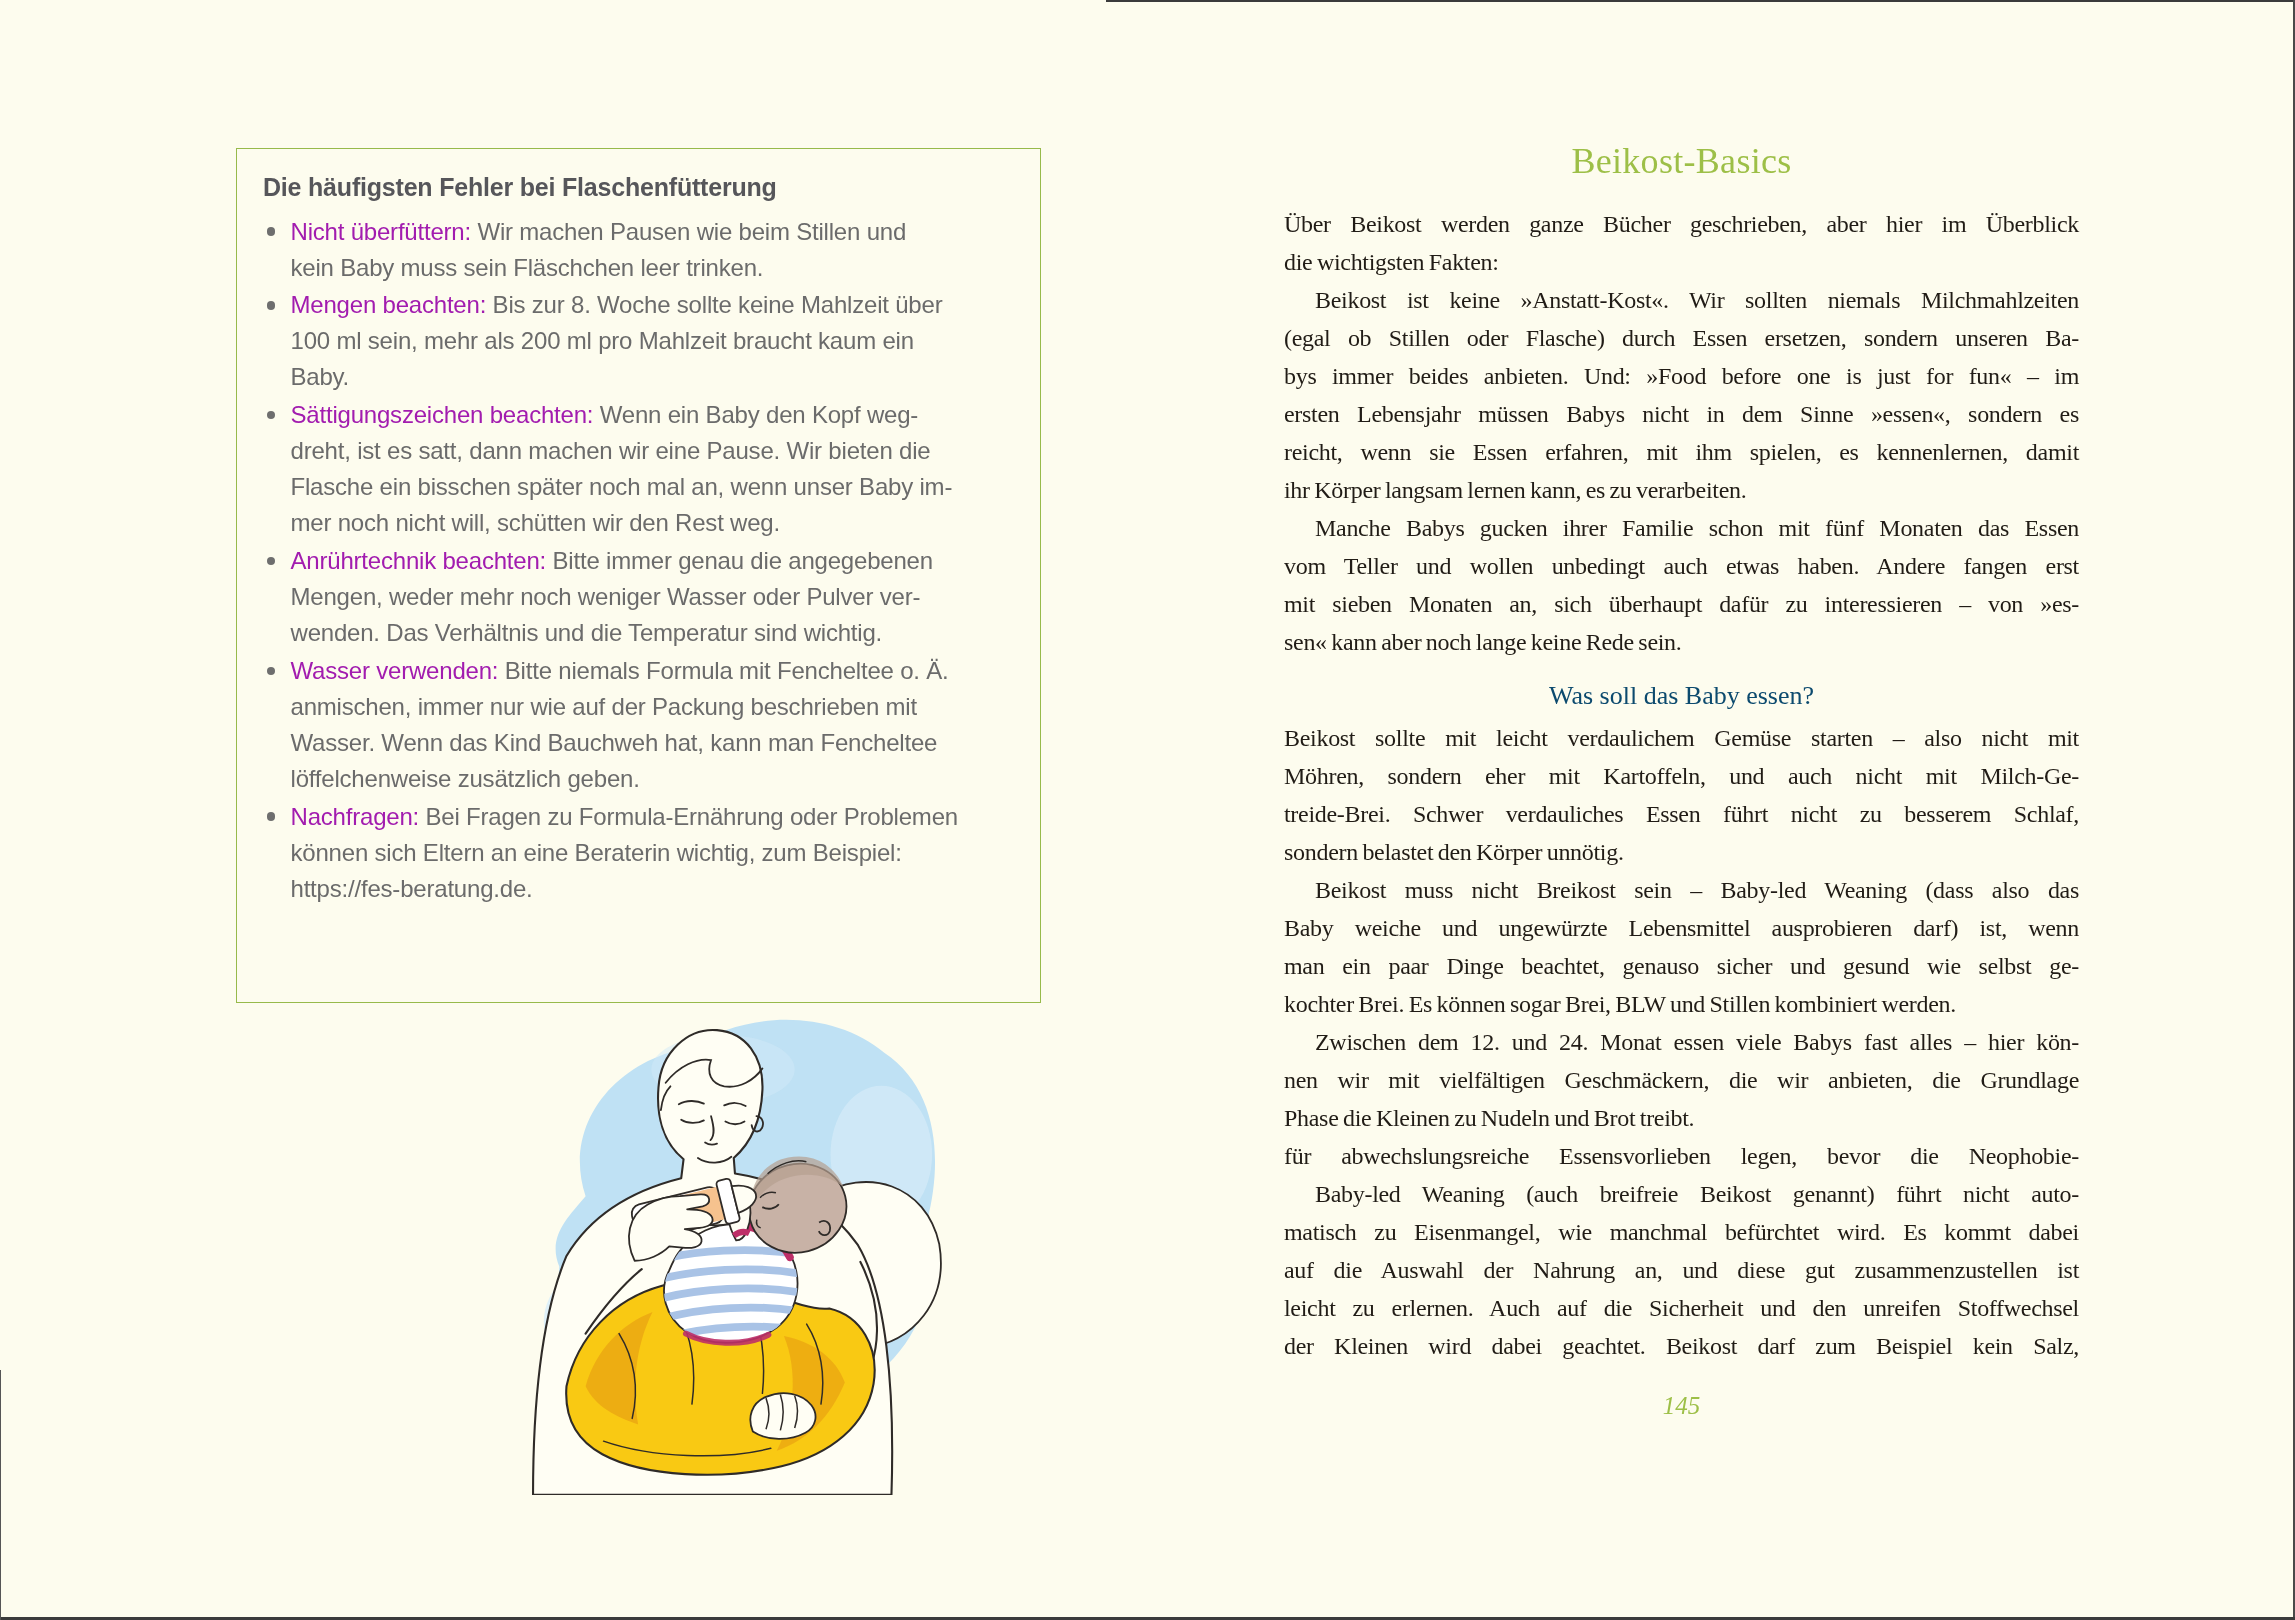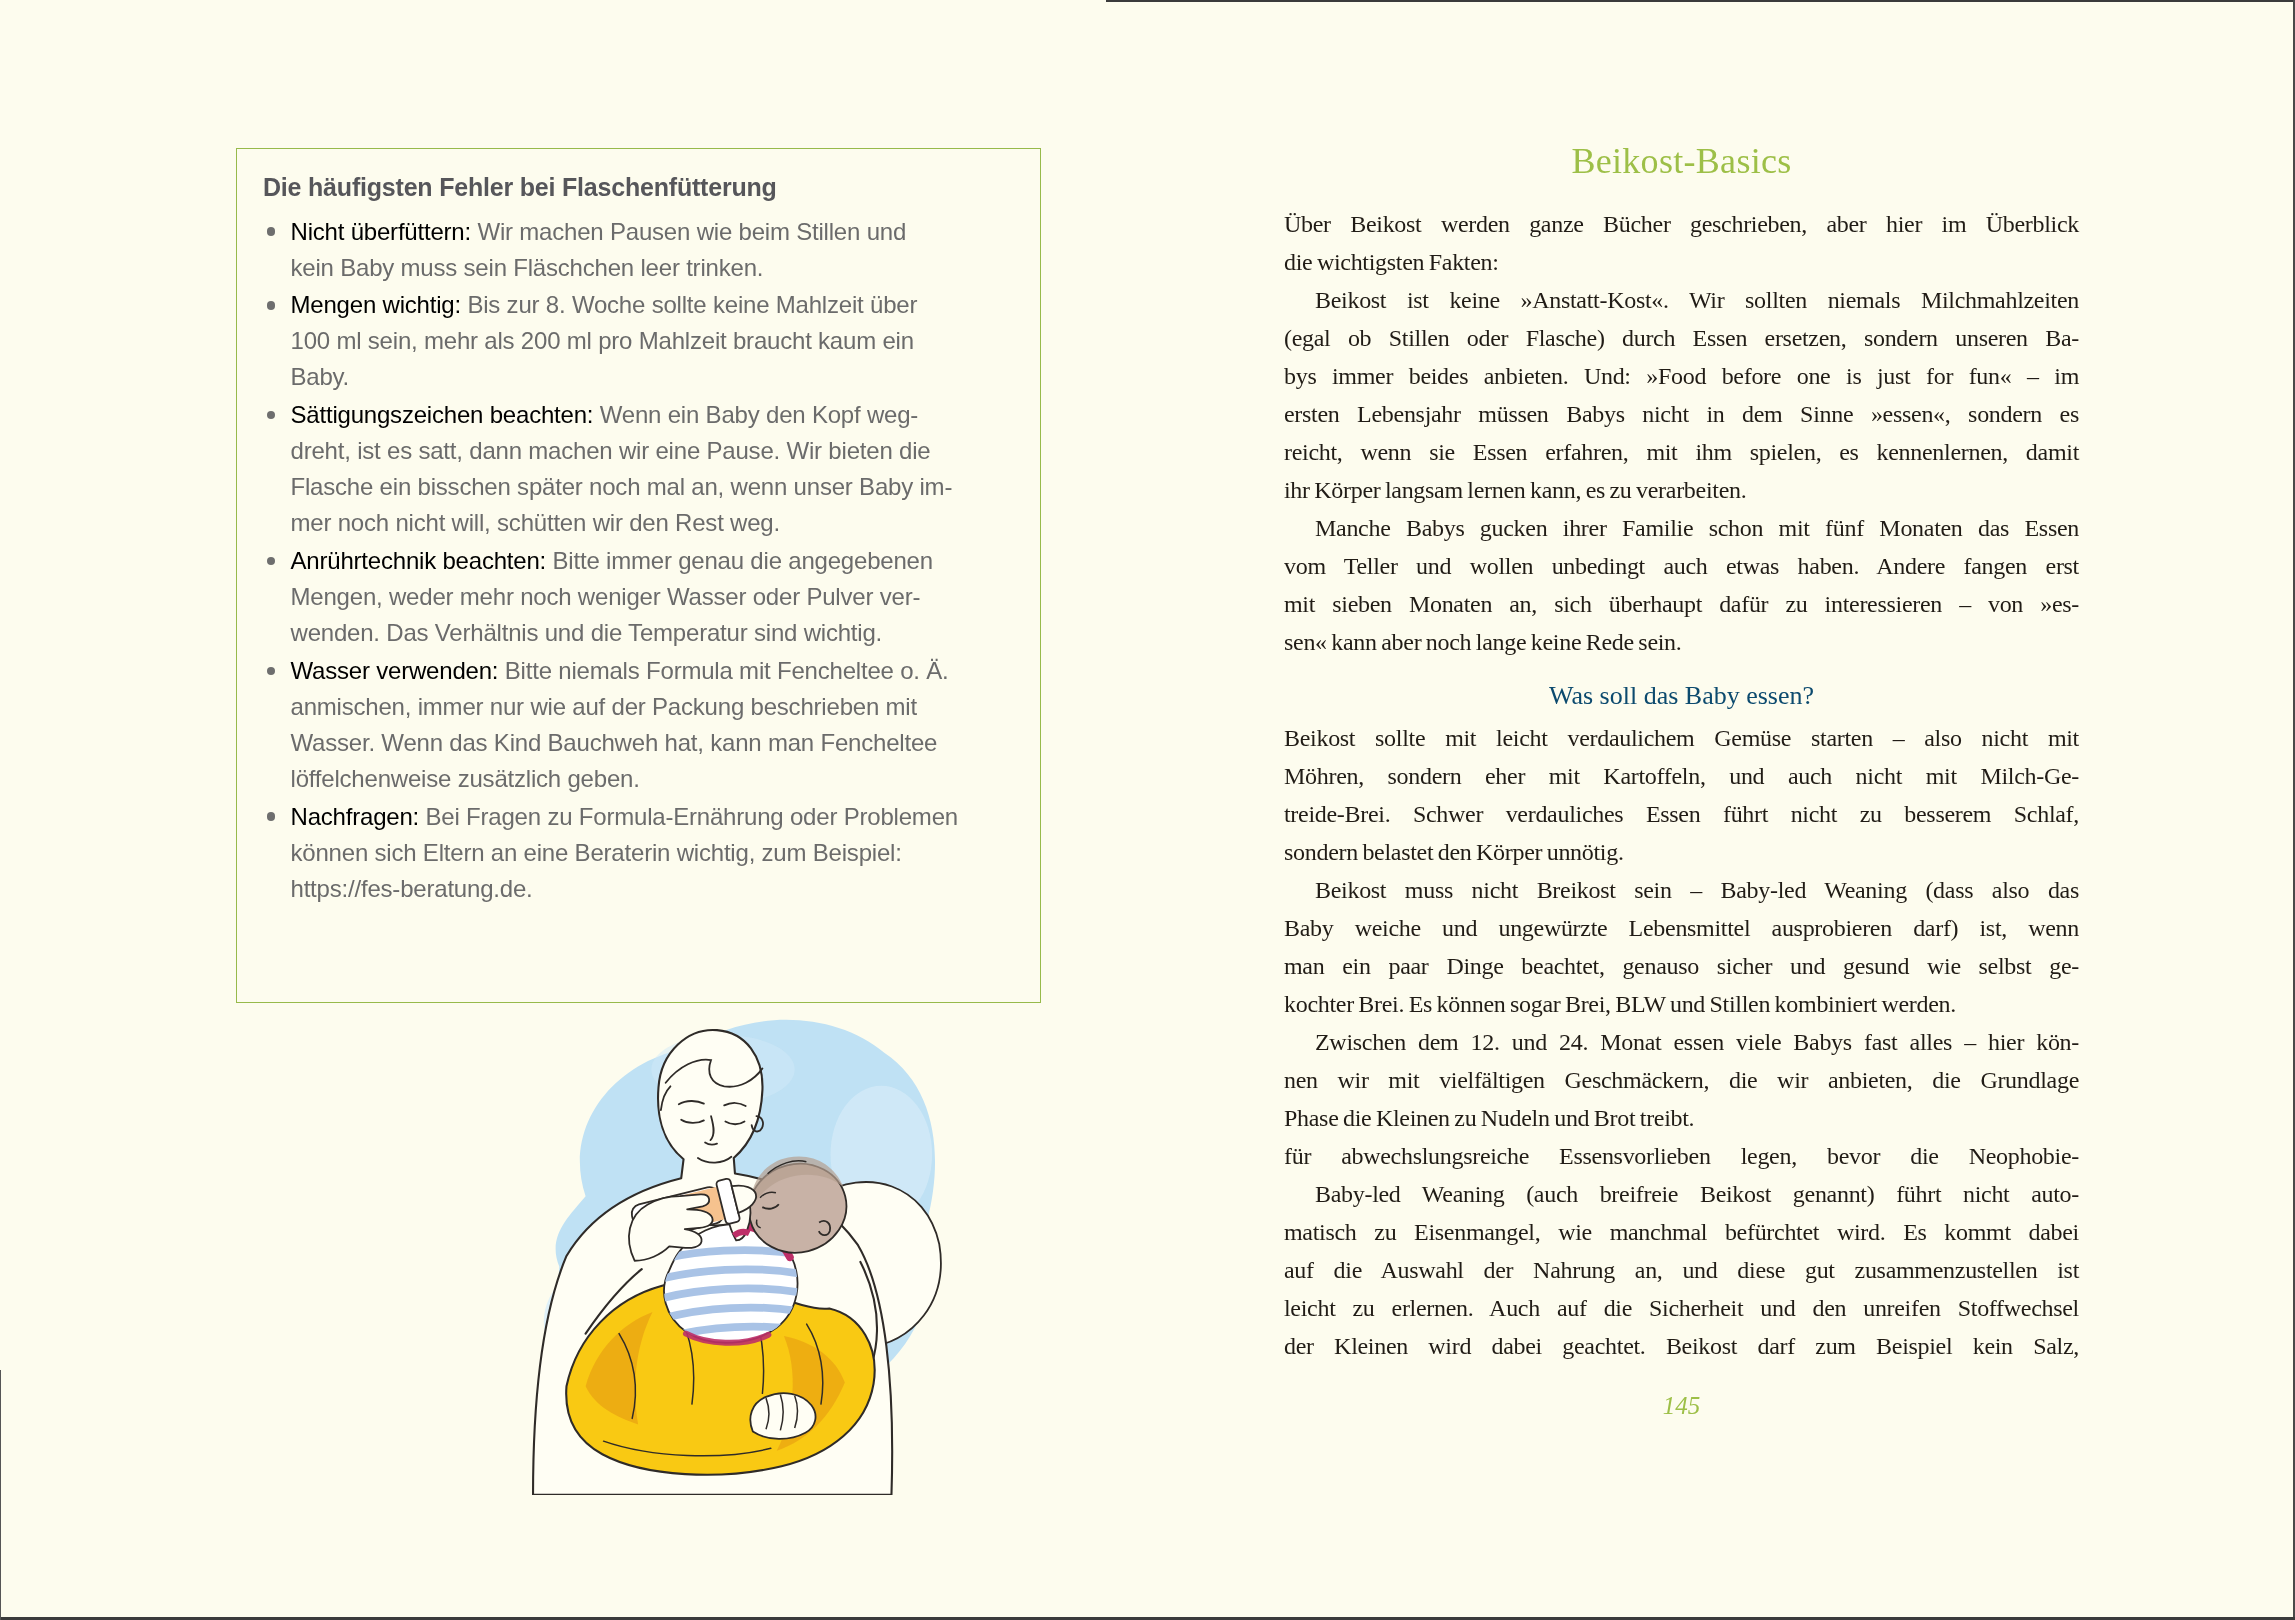--- a/index.html
+++ b/index.html
@@ -33,21 +33,21 @@
   }
   .bullet-item{position:relative;padding-left:27.5px;margin-bottom:1.8px;}
   .bullet-dot{
     position:absolute;left:3.6px;top:13.7px;width:8.4px;height:8.4px;border-radius:50%;
     background:#6E6E6E;
   }
   .bullet-line{
     font-size:24px;line-height:36px;color:#6B6B6B;letter-spacing:-0.2px;
     white-space:nowrap;
   }
-  .bullet-label{color:#000000;}
+  .bullet-label{color:#a21caf;}
 
   
   .right-col{
     position:absolute;left:1284px;top:142px;width:795px;
     font-family:"Liberation Serif",serif;color:#211C16;
   }
   .chapter-heading{
     font-size:36px;line-height:39px;font-weight:normal;color:#9DBF47;
     text-align:center;margin:0 0 24px 0;letter-spacing:0.3px;
   }
@@ -79,21 +79,21 @@
     <div class="tip-box">
       <div class="tip-title">Die häufigsten Fehler bei Flaschenfütterung</div>
       <div id="bullets">
           <div class="bullet-item">
             <span class="bullet-dot"></span>
             <div class="bullet-line"><span class="bullet-label">Nicht überfüttern: </span>Wir machen Pausen wie beim Stillen und</div>
             <div class="bullet-line">kein Baby muss sein Fläschchen leer trinken.</div>
           </div>
           <div class="bullet-item">
             <span class="bullet-dot"></span>
-            <div class="bullet-line"><span class="bullet-label">Mengen wichtig: </span>Bis zur 8. Woche sollte keine Mahlzeit über</div>
+            <div class="bullet-line"><span class="bullet-label">Mengen beachten: </span>Bis zur 8. Woche sollte keine Mahlzeit über</div>
             <div class="bullet-line">100 ml sein, mehr als 200 ml pro Mahlzeit braucht kaum ein</div>
             <div class="bullet-line">Baby.</div>
           </div>
           <div class="bullet-item">
             <span class="bullet-dot"></span>
             <div class="bullet-line"><span class="bullet-label">Sättigungszeichen beachten: </span>Wenn ein Baby den Kopf weg-</div>
             <div class="bullet-line">dreht, ist es satt, dann machen wir eine Pause. Wir bieten die</div>
             <div class="bullet-line">Flasche ein bisschen später noch mal an, wenn unser Baby im-</div>
             <div class="bullet-line">mer noch nicht will, schütten wir den Rest weg.</div>
           </div>

